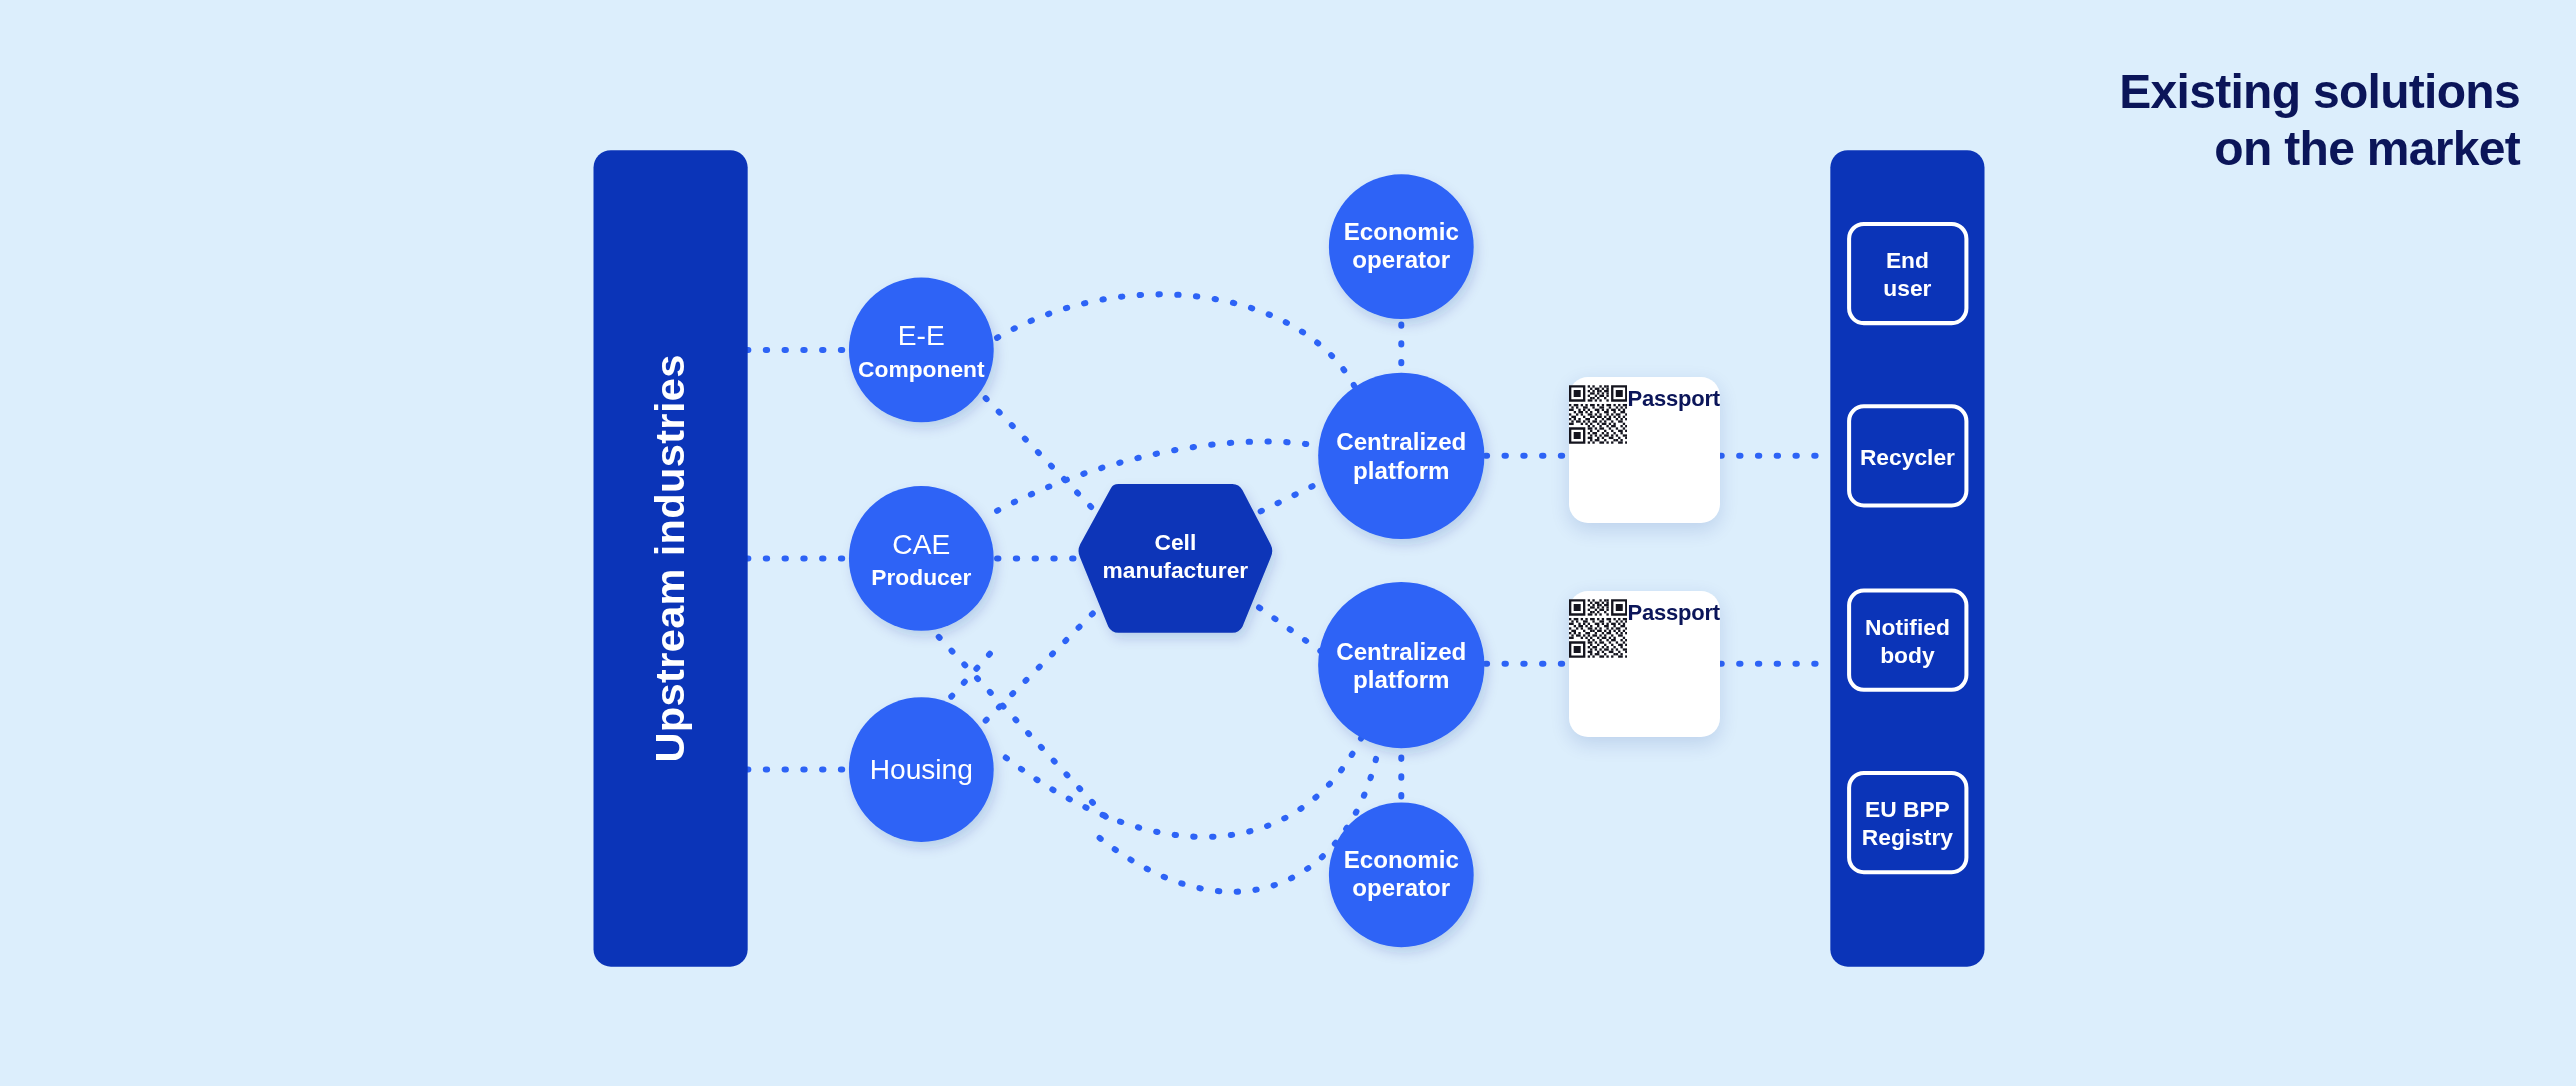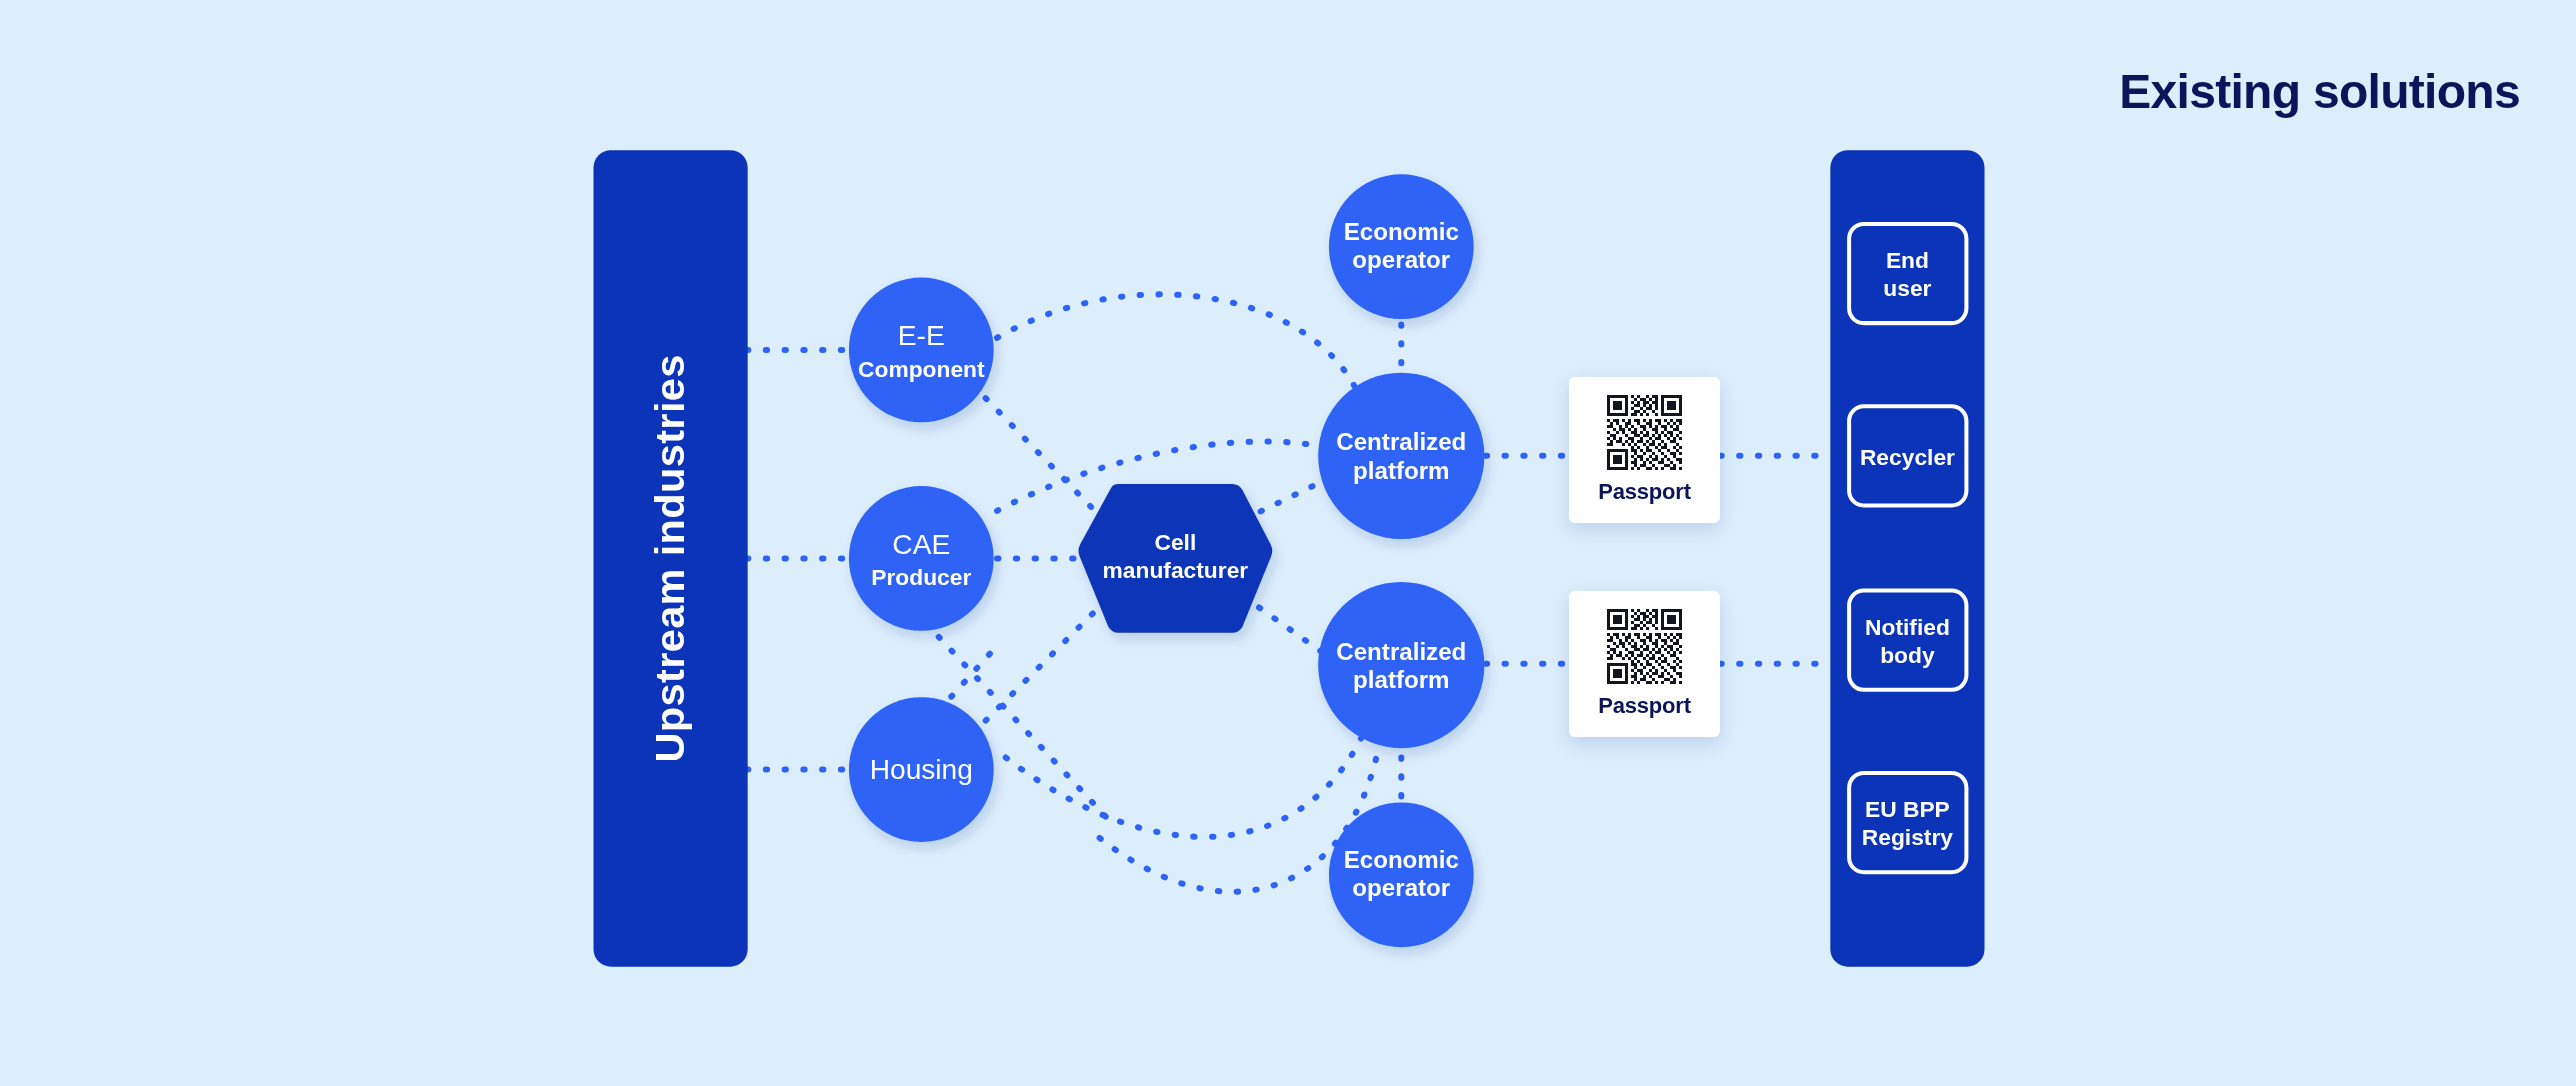--- a/index.html
+++ b/index.html
@@ -86,25 +86,24 @@
     font-weight: 700;
     text-anchor: middle;
   }
 
   
   .passport-card {
     position: absolute;
     width: 151px;
     height: 146px;
     background: #ffffff;
-    border-radius: 6px;
+    border-radius: 19px;
     box-shadow: 0 6.7px 19px rgba(10, 45, 140, 0.14);
     display: flex;
-    flex-direction: column;
-    align-items: center;
+    flex-direction: row;
     justify-content: center;
   }
   .qr {
     width: 75px;
     height: 75px;
     display: block;
     image-rendering: pixelated;
   }
   .passport-label {
     margin-top: 9.4px;
@@ -115,20 +114,21 @@
     letter-spacing: -0.2px;
   }
 </style>
 </head>
 <body>
 
 <div id="stage">
 
   <div class="title">
     <span class="line">Existing solutions</span>
+    <span class="line">on the market</span>
   </div>
 
   <svg id="diagram" viewBox="0 0 3842 1620">
     <defs>
       <filter id="softshadow" x="-30%" y="-30%" width="170%" height="170%">
         <feDropShadow dx="5" dy="9" stdDeviation="9" flood-color="#0a2d8c" flood-opacity="0.16"></feDropShadow>
       </filter>
     </defs>
 
     <g>

